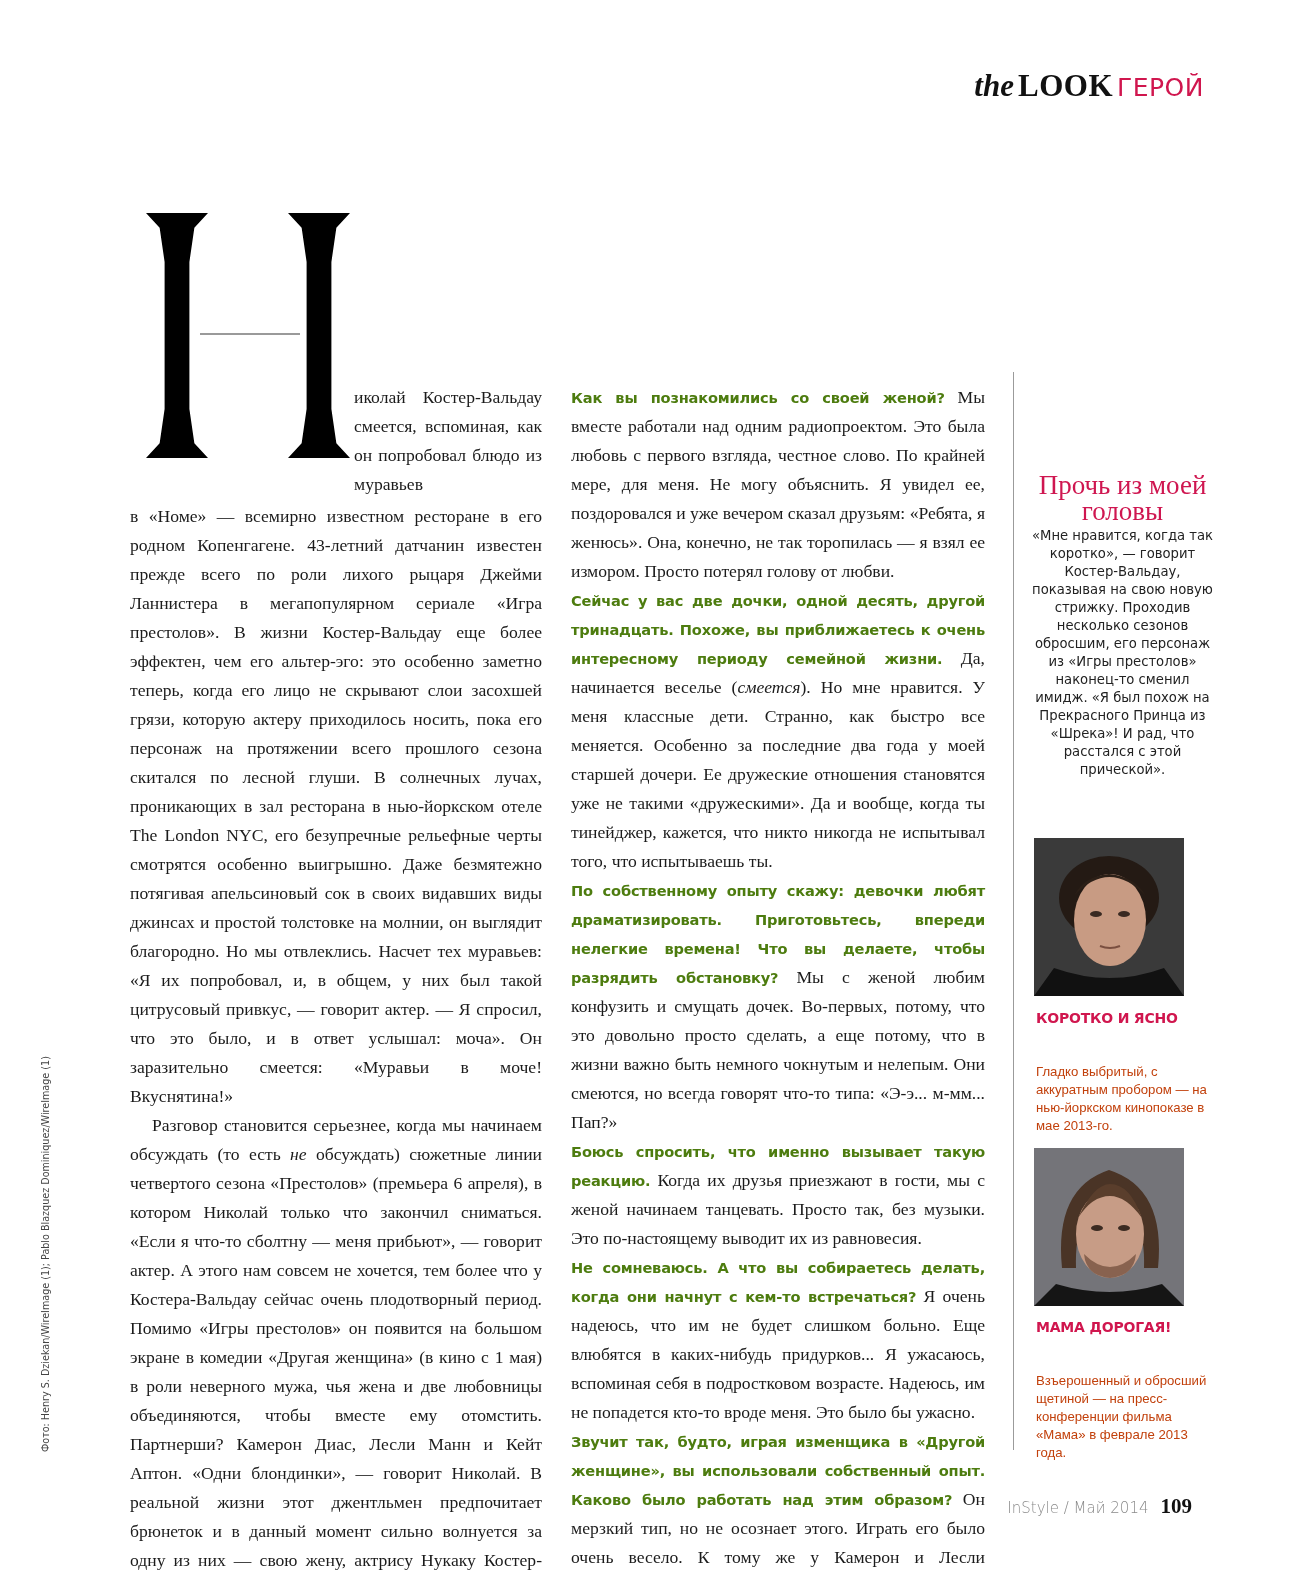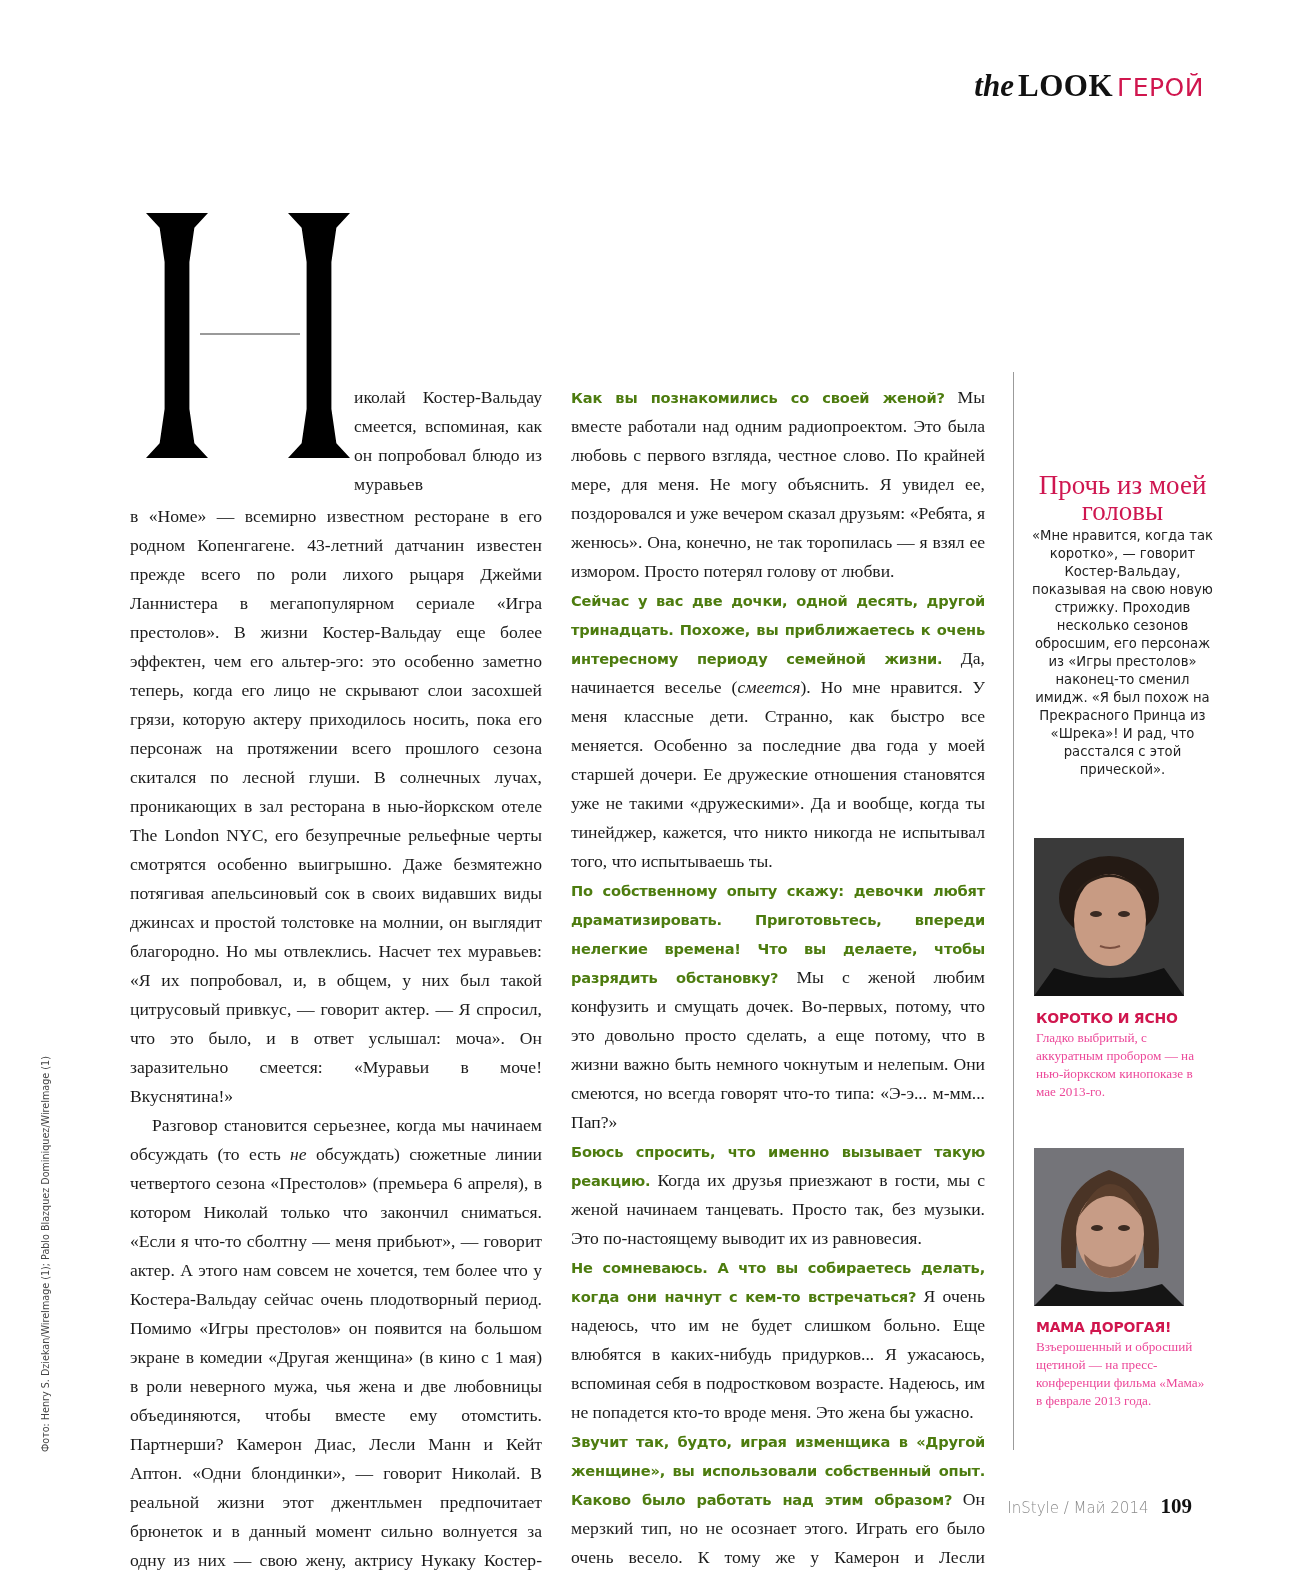--- a/index.html
+++ b/index.html
@@ -34,21 +34,21 @@
 
   
   #sidebar-title { left: 1030px; top: 472px; width: 185px; font-family: "Liberation Serif", serif; font-size: 27px; line-height: 26px; color: #cf1650; text-align: center; }
   #sidebar-text { left: 1030px; top: 527px; width: 185px; font-family: "DejaVu Sans", sans-serif; font-size: 13.2px; line-height: 18px; color: #222; text-align: center; }
 
   .photo { width: 150px; height: 158px; overflow: hidden; }
   #photo1 { left: 1034px; top: 838px; background: linear-gradient(180deg, #2a2a2a 0%, #4a4a4a 40%, #1b1b1b 100%); }
   #photo2 { left: 1034px; top: 1148px; background: linear-gradient(180deg, #6c6c70 0%, #7a7a80 50%, #3d3d3f 100%); }
 
   .caption-head { font-family: "DejaVu Sans", sans-serif; font-weight: bold; font-size: 14px; color: #d0164e; letter-spacing: -0.2px; white-space: nowrap; }
-  .caption-text { font-family: Liberation Serif, serif; font-size: 13.2px; line-height: 18px; color: #ec4899; width: 175px; }
+  .caption-text { font-family: Liberation Sans, sans-serif; font-size: 13.2px; line-height: 18px; color: #c2410c; width: 175px; margin-top: 34px; }
   #cap1-head { left: 1036px; top: 1010px; }
   #cap1-text { left: 1036px; top: 1029px; }
   #cap2-head { left: 1036px; top: 1319px; }
   #cap2-text { left: 1036px; top: 1338px; }
 
   
   #credit { left: 40px; top: 1452px; transform-origin: 0 0; transform: rotate(-90deg); white-space: nowrap; font-family: "DejaVu Sans", sans-serif; font-size: 9.6px; color: #444; }
 
   
   #footer { right: 112px; top: 1494px; white-space: nowrap; }
@@ -77,21 +77,21 @@
 <div id="col1" class="abs col">
   <p>в «Номе» — всемирно известном ресторане в его родном Копенгагене. 43-летний датчанин известен прежде всего по роли лихого рыцаря Джейми Ланнистера в мегапопулярном сериале «Игра престолов». В жизни Костер-Вальдау еще более эффектен, чем его альтер-эго: это особенно заметно теперь, когда его лицо не скрывают слои засохшей грязи, которую актеру приходилось носить, пока его персонаж на протяжении всего прошлого сезона скитался по лесной глуши. В солнечных лучах, проникающих в зал ресторана в нью-йоркском отеле The London NYC, его безупречные рельефные черты смотрятся особенно выигрышно. Даже безмятежно потягивая апельсиновый сок в своих видавших виды джинсах и простой толстовке на молнии, он выглядит благородно. Но мы отвлеклись. Насчет тех муравьев: «Я их попробовал, и, в общем, у них был такой цитрусовый привкус, — говорит актер. — Я спросил, что это было, и в ответ услышал: моча». Он заразительно смеется: «Муравьи в моче! Вкуснятина!»</p>
   <p class="indent"><span>Разговор становится серьезнее, когда мы начинаем обсуждать (то есть </span><em>не</em><span> обсуждать) сюжетные линии четвертого сезона «Престолов» (премьера 6 апреля), в котором Николай только что закончил сниматься. «Если я что-то сболтну — меня прибьют», — говорит актер. А этого нам совсем не хочется, тем более что у Костера-Вальдау сейчас очень плодотворный период. Помимо «Игры престолов» он появится на большом экране в комедии «Другая женщина» (в кино с 1 мая) в роли неверного мужа, чья жена и две любовницы объединяются, чтобы вместе ему отомстить. Партнерши? Камерон Диас, Лесли Манн и Кейт Аптон. «Одни блондинки», — говорит Николай. В реальной жизни этот джентльмен предпочитает брюнеток и в данный момент сильно волнуется за одну из них — свою жену, актрису Нукаку Костер-Вальдау, которая так долго искала паспорт, что пропустила свой рейс и теперь летела в Нью-Йорк позже, чем планировала. В течение всей нашей беседы актер не расстается с телефоном: следит за перемещением ее самолета по карте.</span></p>
 </div>
 
 <div id="col2" class="abs col">
   <p><span class="q">Как вы познакомились со своей женой?</span><span> Мы вместе работали над одним радиопроектом. Это была любовь с первого взгляда, честное слово. По крайней мере, для меня. Не могу объяснить. Я увидел ее, поздоровался и уже вечером сказал друзьям: «Ребята, я женюсь». Она, конечно, не так торопилась — я взял ее измором. Просто потерял голову от любви.</span></p>
   <p><span class="q">Сейчас у вас две дочки, одной десять, другой тринадцать. Похоже, вы приближаетесь к очень интересному периоду семейной жизни.</span><span> Да, начинается веселье (</span><em>смеется</em><span>). Но мне нравится. У меня классные дети. Странно, как быстро все меняется. Особенно за последние два года у моей старшей дочери. Ее дружеские отношения становятся уже не такими «дружескими». Да и вообще, когда ты тинейджер, кажется, что никто никогда не испытывал того, что испытываешь ты.</span></p>
   <p><span class="q">По собственному опыту скажу: девочки любят драматизировать. Приготовьтесь, впереди нелегкие времена! Что вы делаете, чтобы разрядить обстановку?</span><span> Мы с женой любим конфузить и смущать дочек. Во-первых, потому, что это довольно просто сделать, а еще потому, что в жизни важно быть немного чокнутым и нелепым. Они смеются, но всегда говорят что-то типа: «Э-э... м-мм... Пап?»</span></p>
   <p><span class="q">Боюсь спросить, что именно вызывает такую реакцию.</span><span> Когда их друзья приезжают в гости, мы с женой начинаем танцевать. Просто так, без музыки. Это по-настоящему выводит их из равновесия.</span></p>
-  <p><span class="q">Не сомневаюсь. А что вы собираетесь делать, когда они начнут с кем-то встречаться?</span><span> Я очень надеюсь, что им не будет слишком больно. Еще влюбятся в каких-нибудь придурков... Я ужасаюсь, вспоминая себя в подростковом возрасте. Надеюсь, им не попадется кто-то вроде меня. Это жена бы ужасно.</span></p>
+  <p><span class="q">Не сомневаюсь. А что вы собираетесь делать, когда они начнут с кем-то встречаться?</span><span> Я очень надеюсь, что им не будет слишком больно. Еще влюбятся в каких-нибудь придурков... Я ужасаюсь, вспоминая себя в подростковом возрасте. Надеюсь, им не попадется кто-то вроде меня. Это было бы ужасно.</span></p>
   <p><span class="q">Звучит так, будто, играя изменщика в «Другой женщине», вы использовали собственный опыт. Каково было работать над этим образом?</span><span> Он мерзкий тип, но не осознает этого. Играть его было очень весело. К тому же у Камерон и Лесли потрясающий комедийный заряд. Плюс мне пришлось переехать в Нью-Йорк на время съемок. Классный город. Я бы смог тут жить.</span></p>
 </div>
 
 <div id="side-rule" class="abs"></div>
 <div id="sidebar-title" class="abs">Прочь из моей головы</div>
 <div id="sidebar-text" class="abs">«Мне нравится, когда так коротко», — говорит Костер-Вальдау, показывая на свою новую стрижку. Проходив несколько сезонов обросшим, его персонаж из «Игры престолов» наконец-то сменил имидж. «Я был похож на Прекрасного Принца из «Шрека»! И рад, что расстался с этой прической».</div>
 
 <div id="photo1" class="abs photo">
   <svg width="150" height="158" viewBox="0 0 150 158">
     <rect width="150" height="158" fill="#3a3a3a"></rect>

